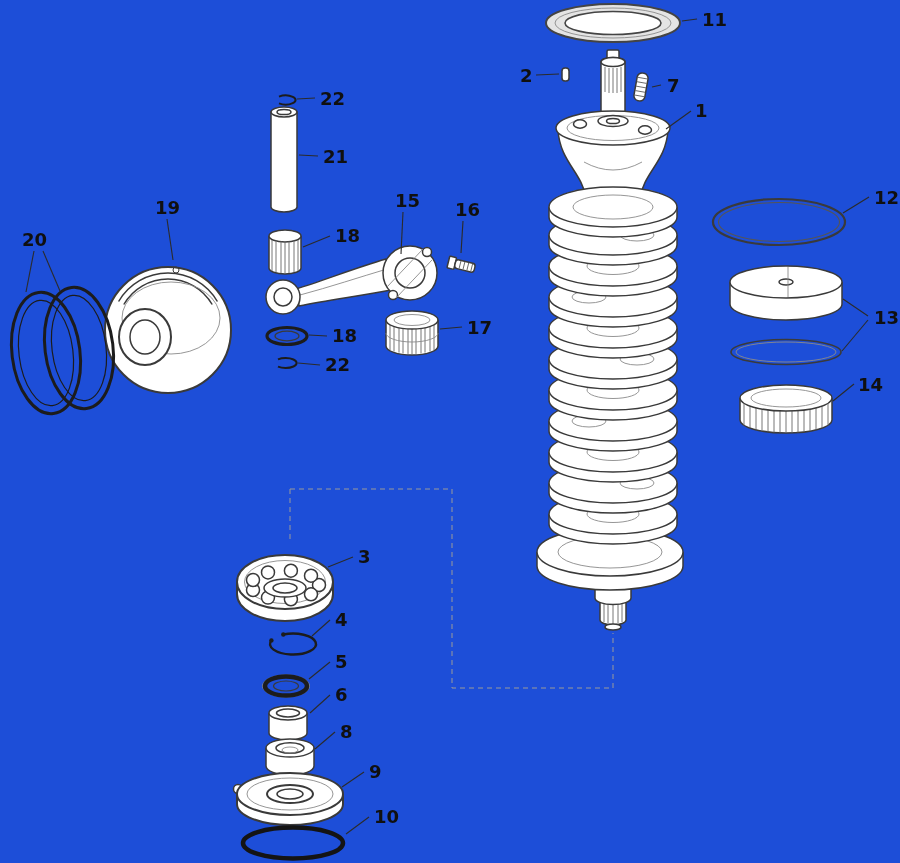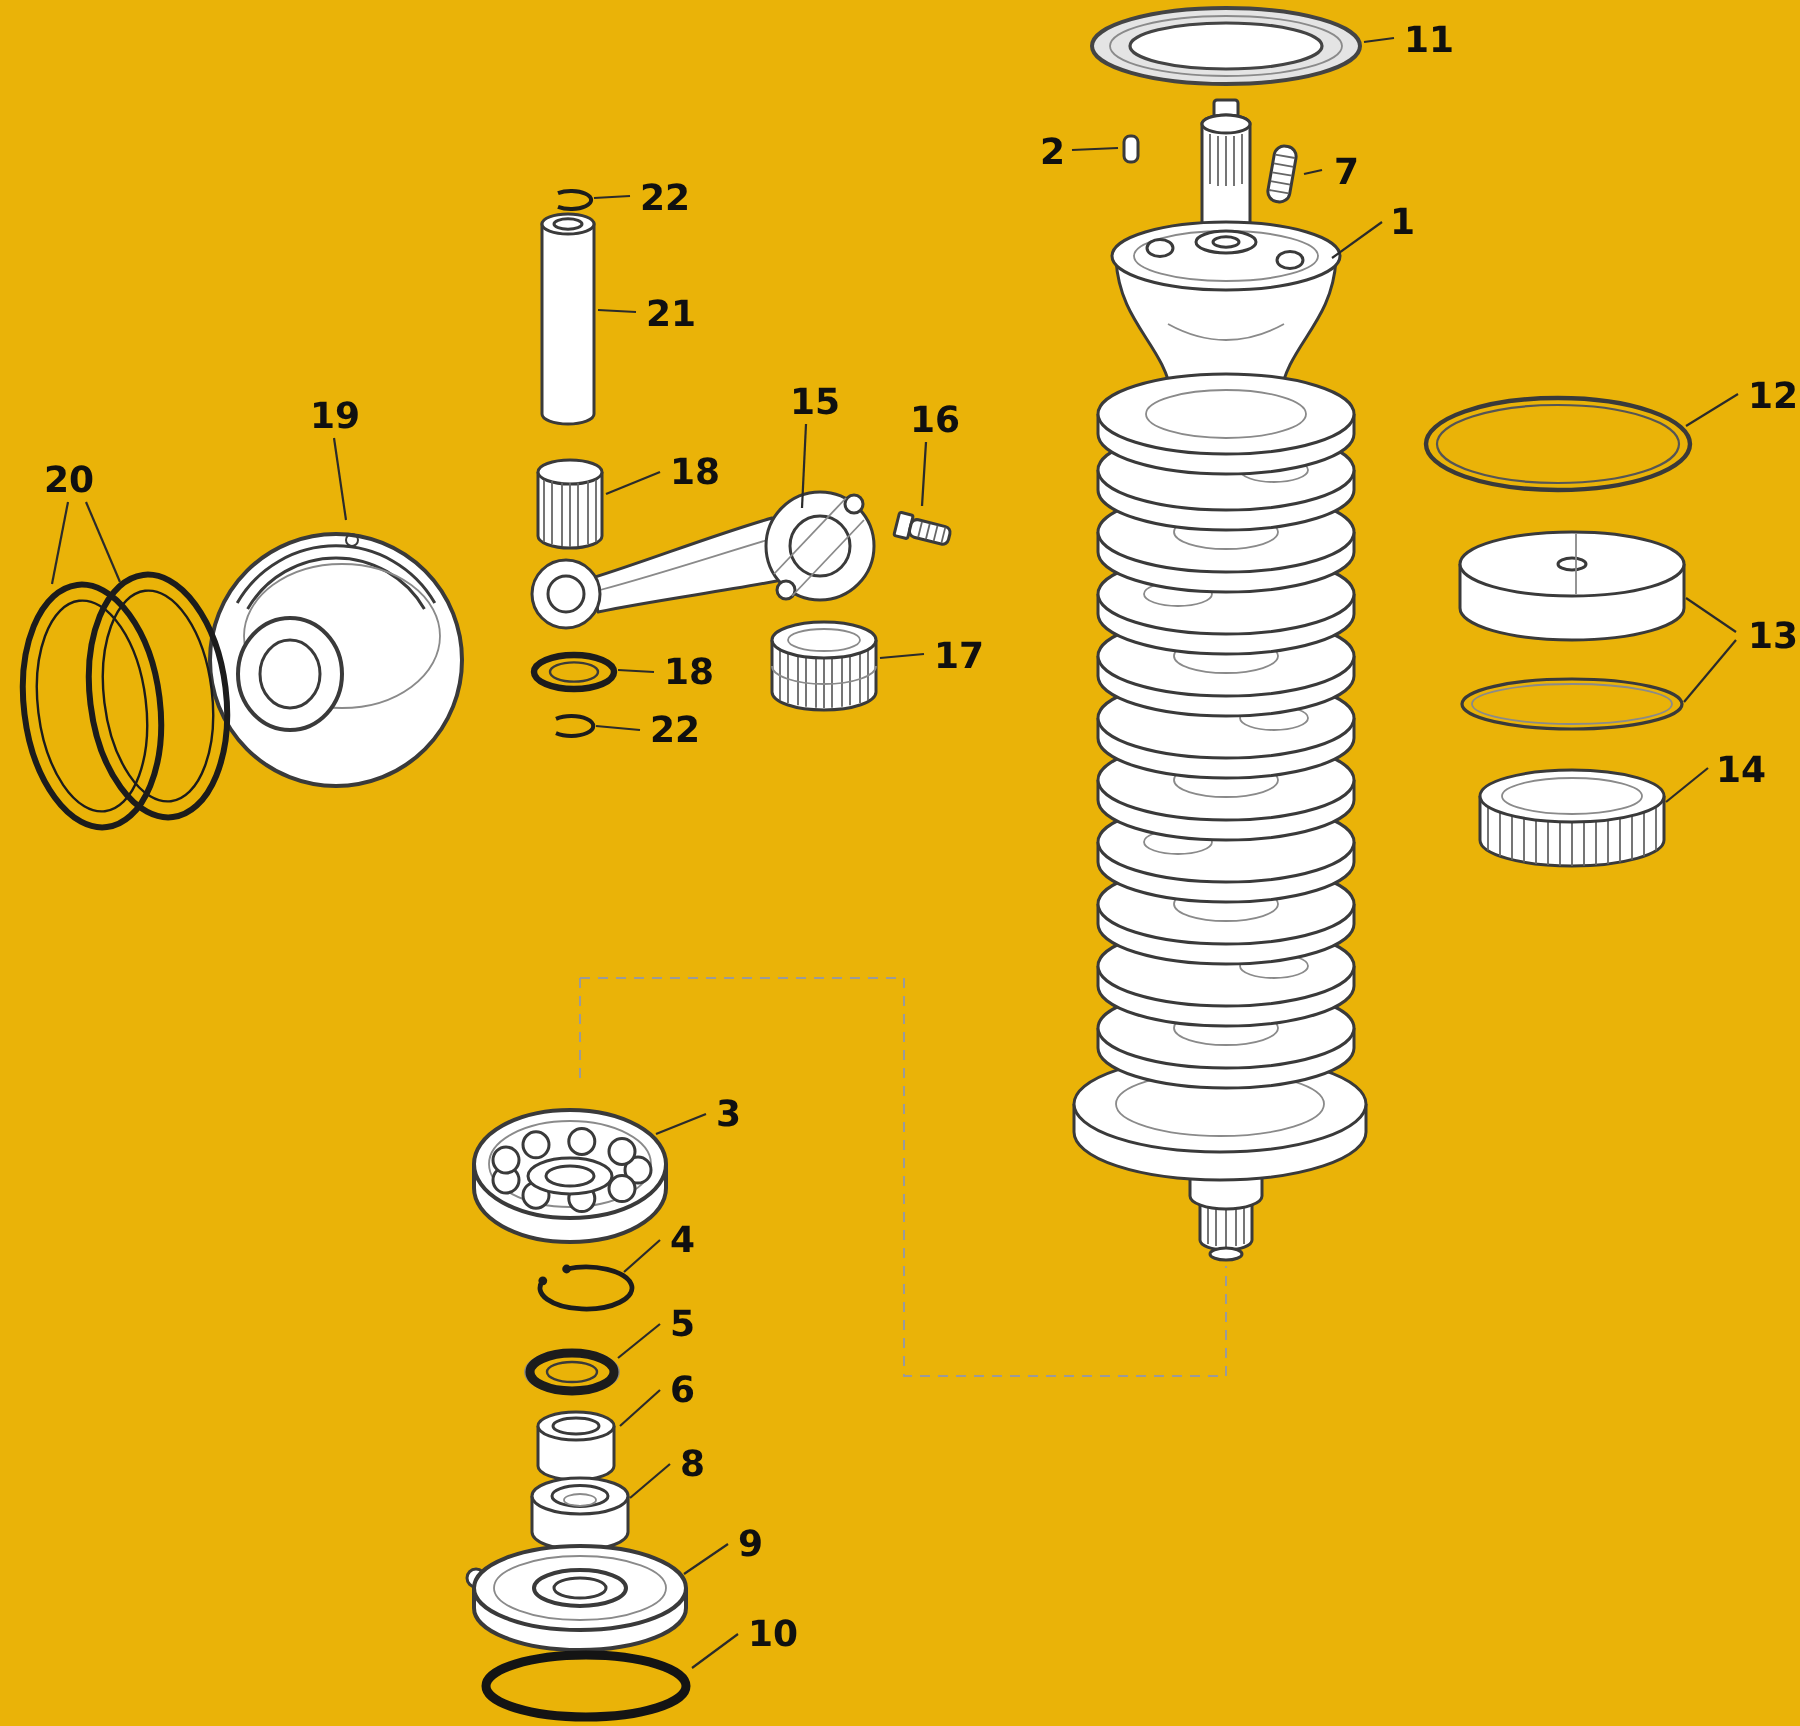--- a/index.html
+++ b/index.html
@@ -1,16 +1,16 @@
 <!DOCTYPE html>
 <html><head>
 <meta charset="utf-8">
 <style>
   html,body{margin:0;padding:0;background:#ffffff}
-  .stage{position:relative;width:900px;height:863px;background:#eab308;overflow:hidden;
+  .stage{position:relative;width:900px;height:863px;background:#1d4ed8;overflow:hidden;
          font-family:"DejaVu Sans",sans-serif}
   svg{position:absolute;left:0;top:0}
   .outline{fill:#ffffff;stroke:#3a3a3a;stroke-width:1.5;stroke-linejoin:round}
   .o2{fill:#ffffff;stroke:#3a3a3a;stroke-width:2;stroke-linejoin:round}
   .nofill{fill:none;stroke:#3a3a3a;stroke-width:1.5}
   .thin{fill:none;stroke:#8a8a8a;stroke-width:0.9}
   .ring-dark{fill:none;stroke:#1c1c1c}
   .hatch{stroke:#666;stroke-width:0.9}
   .lead{stroke:#2b2b2b;stroke-width:1.1}
   .lbl{font-weight:bold;font-size:18px;fill:#101010}

